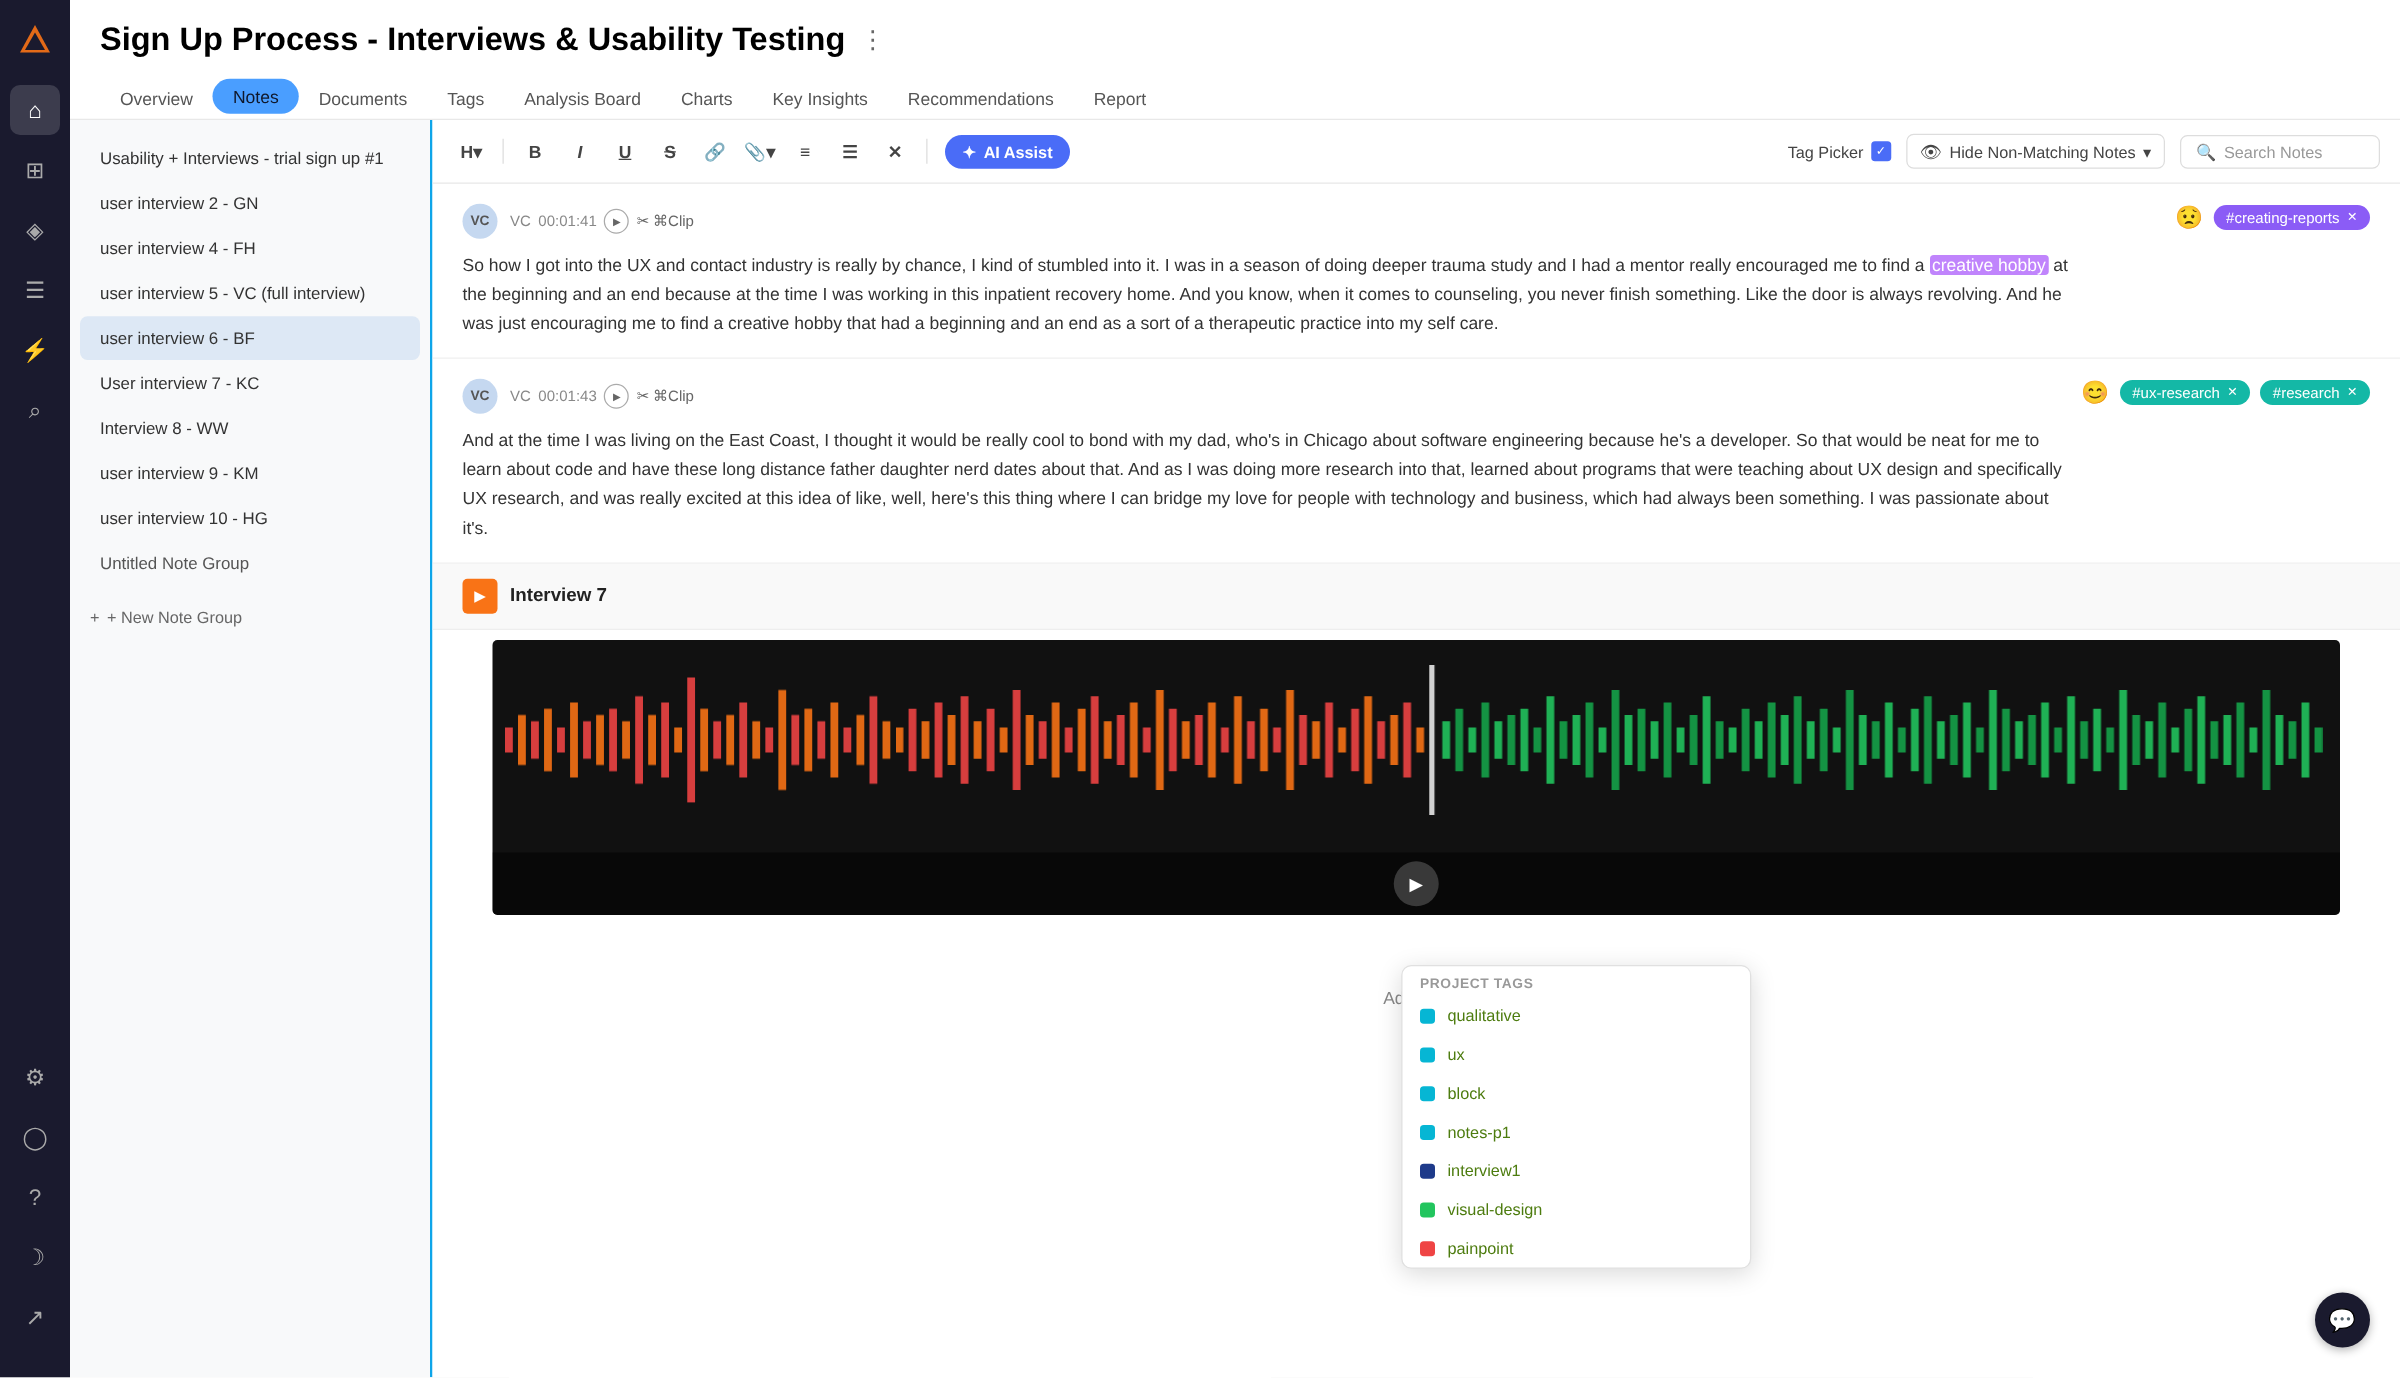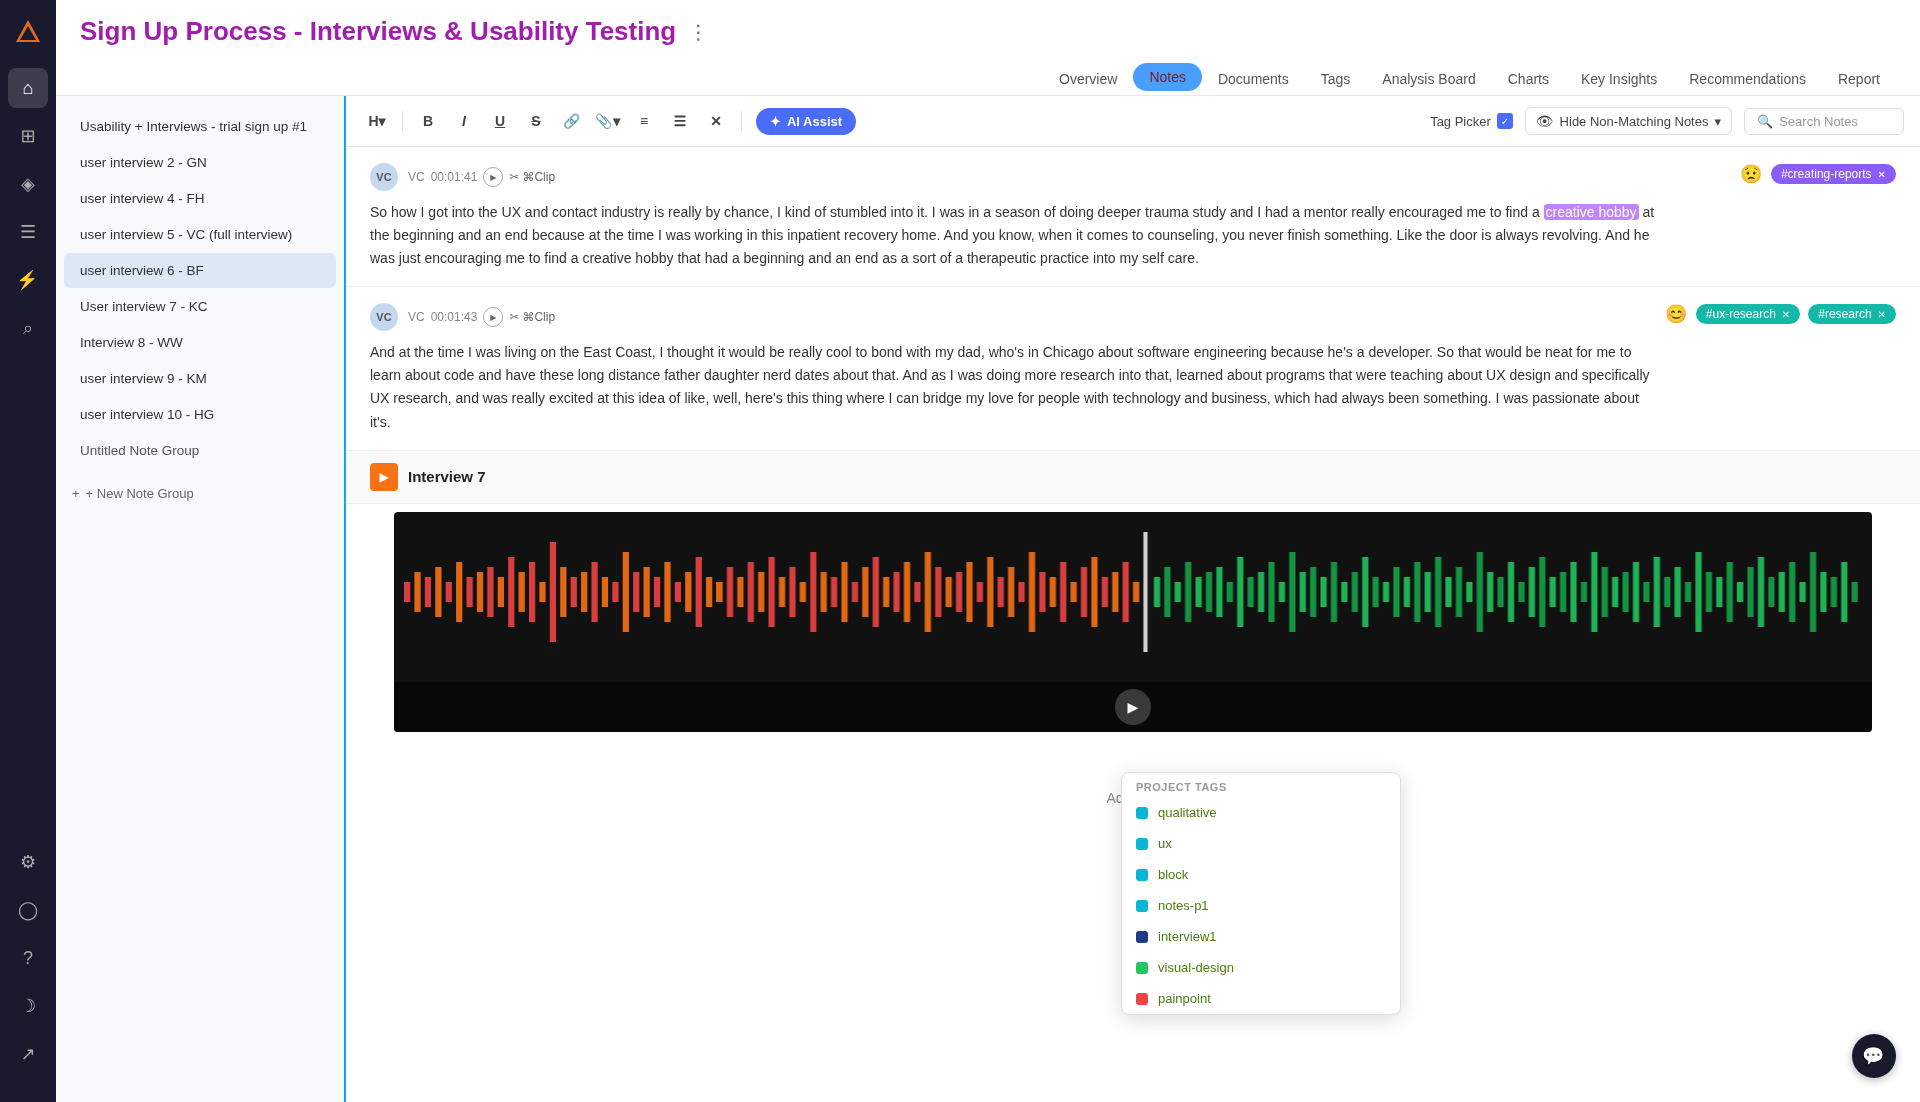--- a/index.html
+++ b/index.html
@@ -54,46 +54,45 @@
     }
     .project-title-row {
       display: flex;
       align-items: center;
       gap: 12px;
       margin-bottom: 16px;
     }
     .project-title {
       font-size: 26px;
       font-weight: 700;
-      color: #a21caf;
+      color: #000000;
     }
     .more-icon {
       color: #666;
       font-size: 20px;
       cursor: pointer;
     }
 
     
     .nav-tabs {
       display: flex;
       gap: 0;
       align-items: center;
-      justify-content: flex-end;
     }
     .nav-tab {
       padding: 8px 16px;
       font-size: 14px;
       color: #555;
       cursor: pointer;
       border-radius: 6px 6px 0 0;
       text-decoration: none;
     }
     .nav-tab.active {
       background: #4a9eff;
-      color: #7f1d1d;
+      color: #0f172a;
       border-radius: 20px;
       padding: 6px 16px;
       margin-bottom: 4px;
     }
 
     
     .content-area {
       flex: 1;
       display: flex;
       overflow: hidden;

